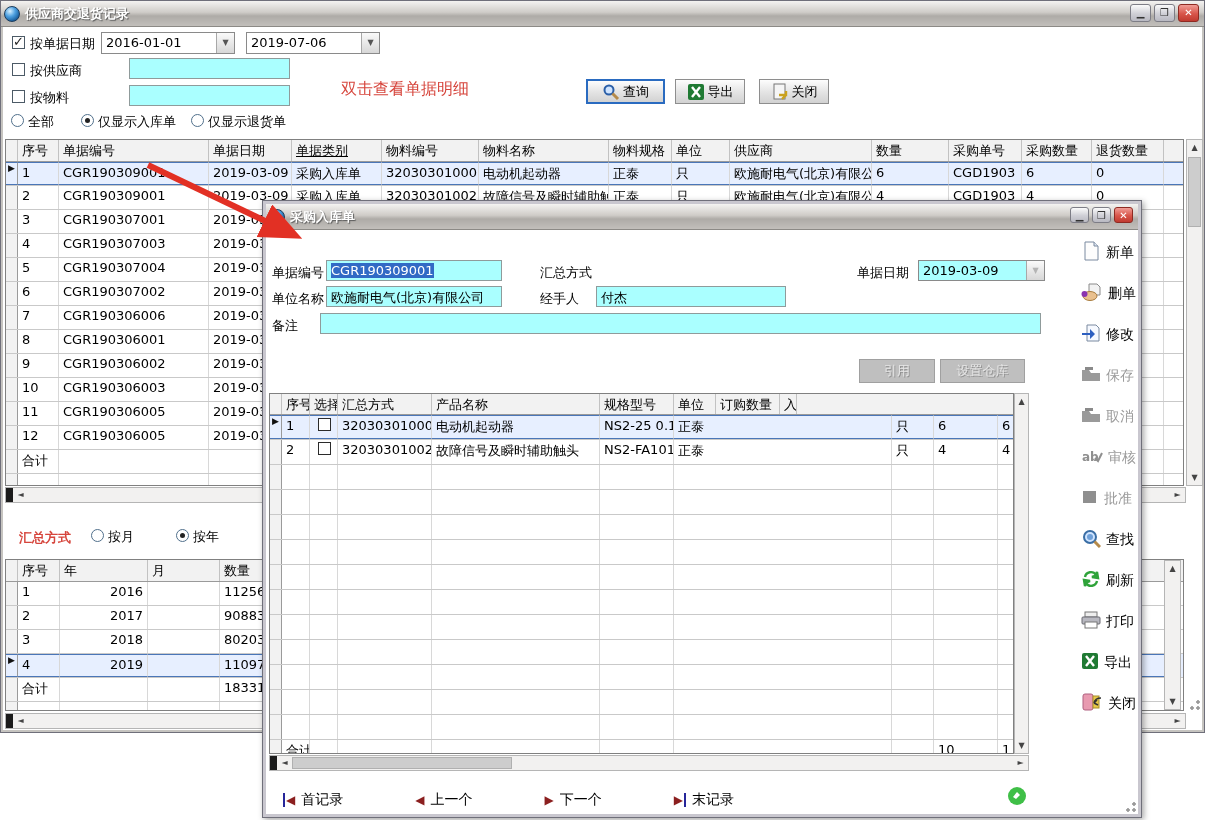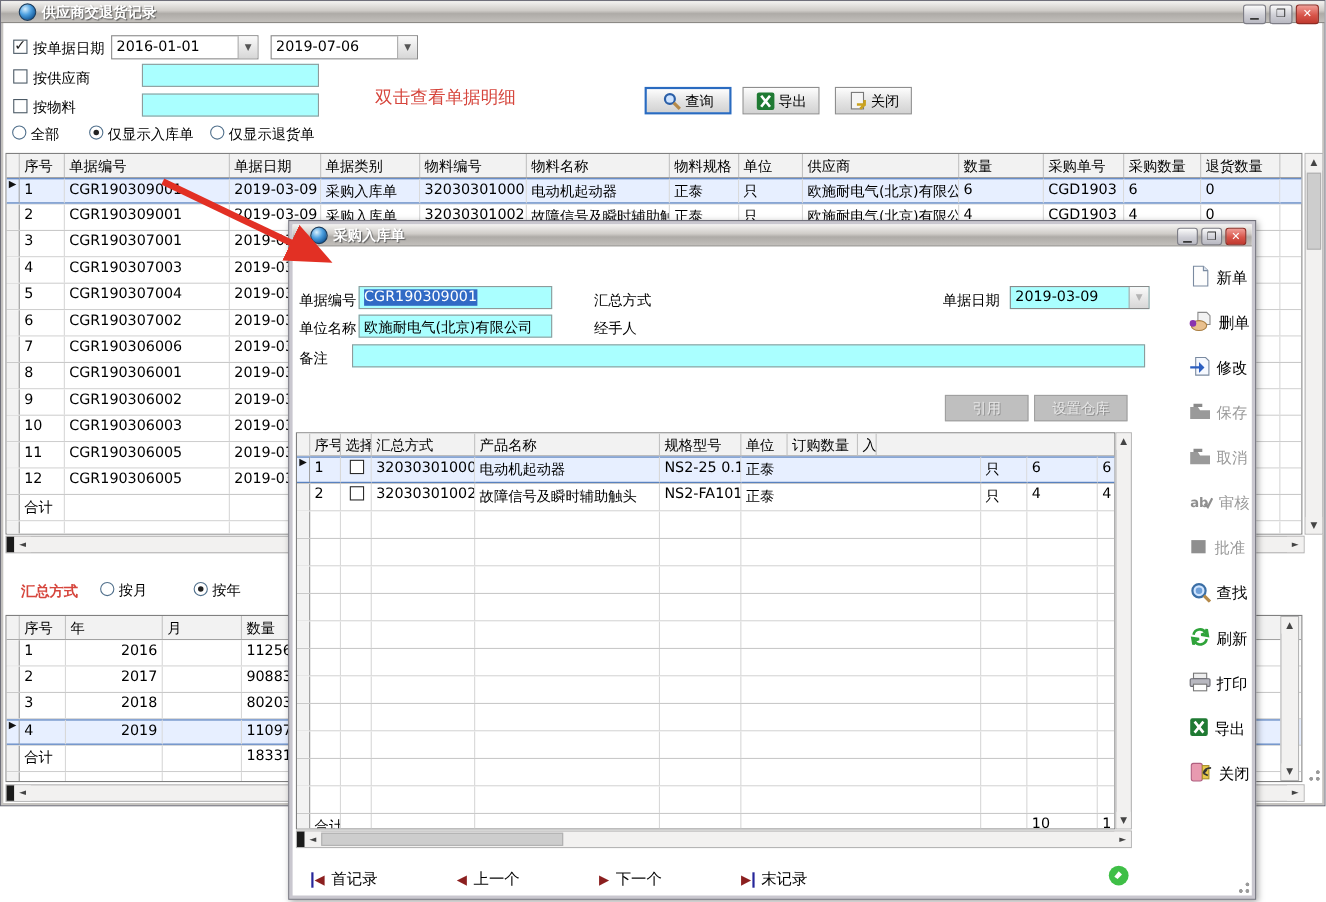--- a/index.html
+++ b/index.html
@@ -1,23 +1,23 @@
 <!DOCTYPE html>
 <html><head>
 <meta charset="utf-8">
 <style>
   * { margin:0; padding:0; box-sizing:border-box; }
   html,body { width:1205px; height:820px; background:#fff; overflow:hidden;
     font-family:"DejaVu Sans","Liberation Sans",sans-serif; font-size:13px; color:#000; }
 
   .win { position:absolute; background:#fff; border:1px solid #6f6f7a;
          box-shadow:0 0 0 2px #c6c4c0 inset; }
-  .titlebar { position:relative; height:20px;
+  .titlebar { position:relative; height:26px;
     background:linear-gradient(#f4f3f1,#cfccc8 45%,#aeaba7 60%,#c2bfbb);
-    border-bottom:1px solid #8c8a86; display:flex; align-items:center; padding:0 16px; }
+    border-bottom:1px solid #8c8a86; display:flex; align-items:center; padding:0 3px; }
   .t-globe { width:16px; height:16px; border-radius:50%;
     background:radial-gradient(circle at 35% 30%, #d8f0ff, #4da0e0 40%, #0c4d8c 85%);
     border:1px solid #1c3c5c; margin-right:5px; flex:0 0 auto; }
   .t-title { color:#fff; font-weight:bold; font-size:13px; text-shadow:1px 1px 1px #5a5a5a; }
   .t-btns { position:absolute; right:5px; top:3px; display:flex; gap:3px; }
   .tbtn { width:21px; height:18px; border-radius:3px; border:1px solid #7d7d86;
     background:linear-gradient(#fbfbfb,#cfcfd6 55%,#b9b9c2);
     color:#333; font-size:10px; line-height:16px; text-align:center; font-weight:bold; }
   .tbtn.close { background:linear-gradient(#f09d96,#d8554a 55%,#c03a30); color:#fff;
     border-color:#8e2a22; }
@@ -162,21 +162,21 @@
       <span class="rad" style="position: absolute; left: 190px; top: 113px;"></span>
       <span class="lbl" style="left: 207px; top: 112px;">仅显示退货单</span>
     </div>
 
   <div class="grid" id="records-grid" style="left:4px; top:138px; width:1179px; height:347px;">
       <div class="trow head" style="height: 22px;">
         <div class="tcell ind" style="width: 12px;"></div>
         <div class="tcell" style="width: 41px;">序号</div>
         <div class="tcell" style="width: 150px;">单据编号</div>
         <div class="tcell" style="width: 83px;">单据日期</div>
-        <div class="tcell" style="width: 90px;">单据类别</div>
+        <div class="tcell" style="width: 90px; text-decoration: underline;">单据类别</div>
         <div class="tcell" style="width: 97px;">物料编号</div>
         <div class="tcell" style="width: 130px;">物料名称</div>
         <div class="tcell" style="width: 63px;">物料规格</div>
         <div class="tcell" style="width: 58px;">单位</div>
         <div class="tcell" style="width: 142px;">供应商</div>
         <div class="tcell" style="width: 77px;">数量</div>
         <div class="tcell" style="width: 73px;">采购单号</div>
         <div class="tcell" style="width: 70px;">采购数量</div>
         <div class="tcell" style="width: 72px;">退货数量</div>
         <div class="tcell" style="width: 24px; border-right: none;"></div>
@@ -530,20 +530,21 @@
   <span class="lbl" style="left:594px; top:63px;">单据日期</span>
   <div class="combo" style="left:655px; top:59px; width:127px; height:21px; background:#aaffff;">
     <div class="val">2019-03-09</div>
     <div class="cbtn" style="color:#b4b4b4;">▼</div>
   </div>
 
   <span class="lbl" style="left:9px; top:89px;">单位名称</span>
   <div class="cyanfield" style="left:63px; top:85px; width:176px;">欧施耐电气(北京)有限公司</div>
 
   <span class="lbl" style="left:277px; top:89px;">经手人</span>
+  <div class="cyanfield" style="left:333px; top:85px; width:190px;">付杰</div>
 
   <span class="lbl" style="left:9px; top:116px;">备注</span>
   <div class="cyanfield" style="left:57px; top:112px; width:721px;"></div>
 
 
   <div class="btn-dis" style="left:596px; top:158px; width:76px;">引用</div>
   <div class="btn-dis" style="left:677px; top:158px; width:85px;">设置仓库</div>
 
   <div class="grid" id="items-grid" style="left:6px; top:192px; width:745px; height:361px;">
       <div class="trow head" style="height: 21px;">

